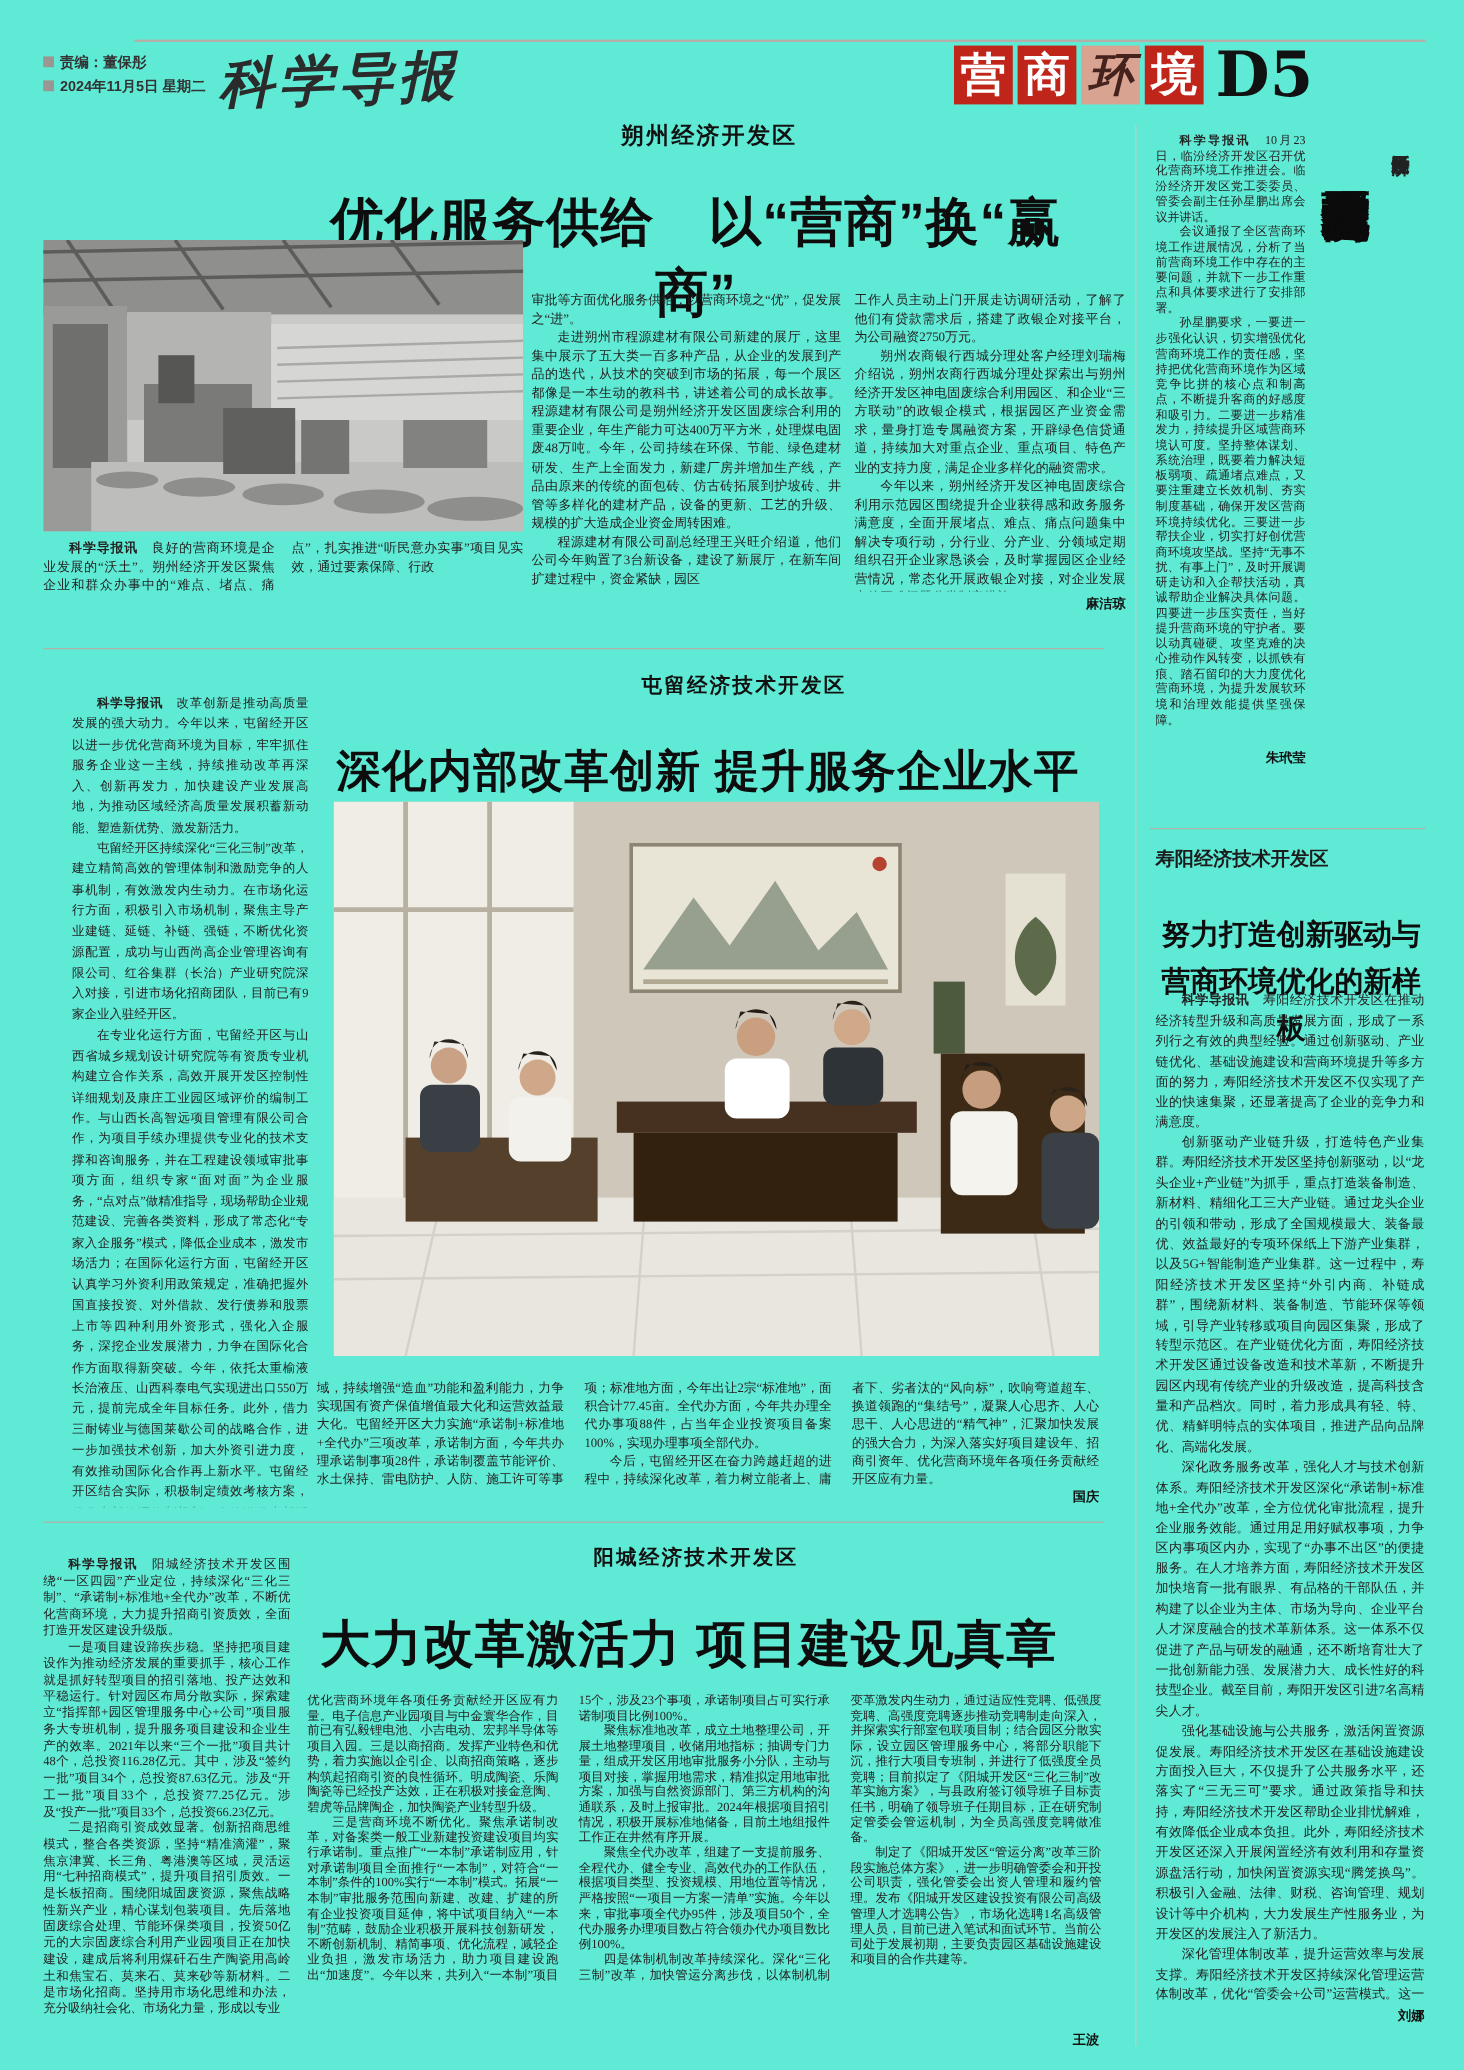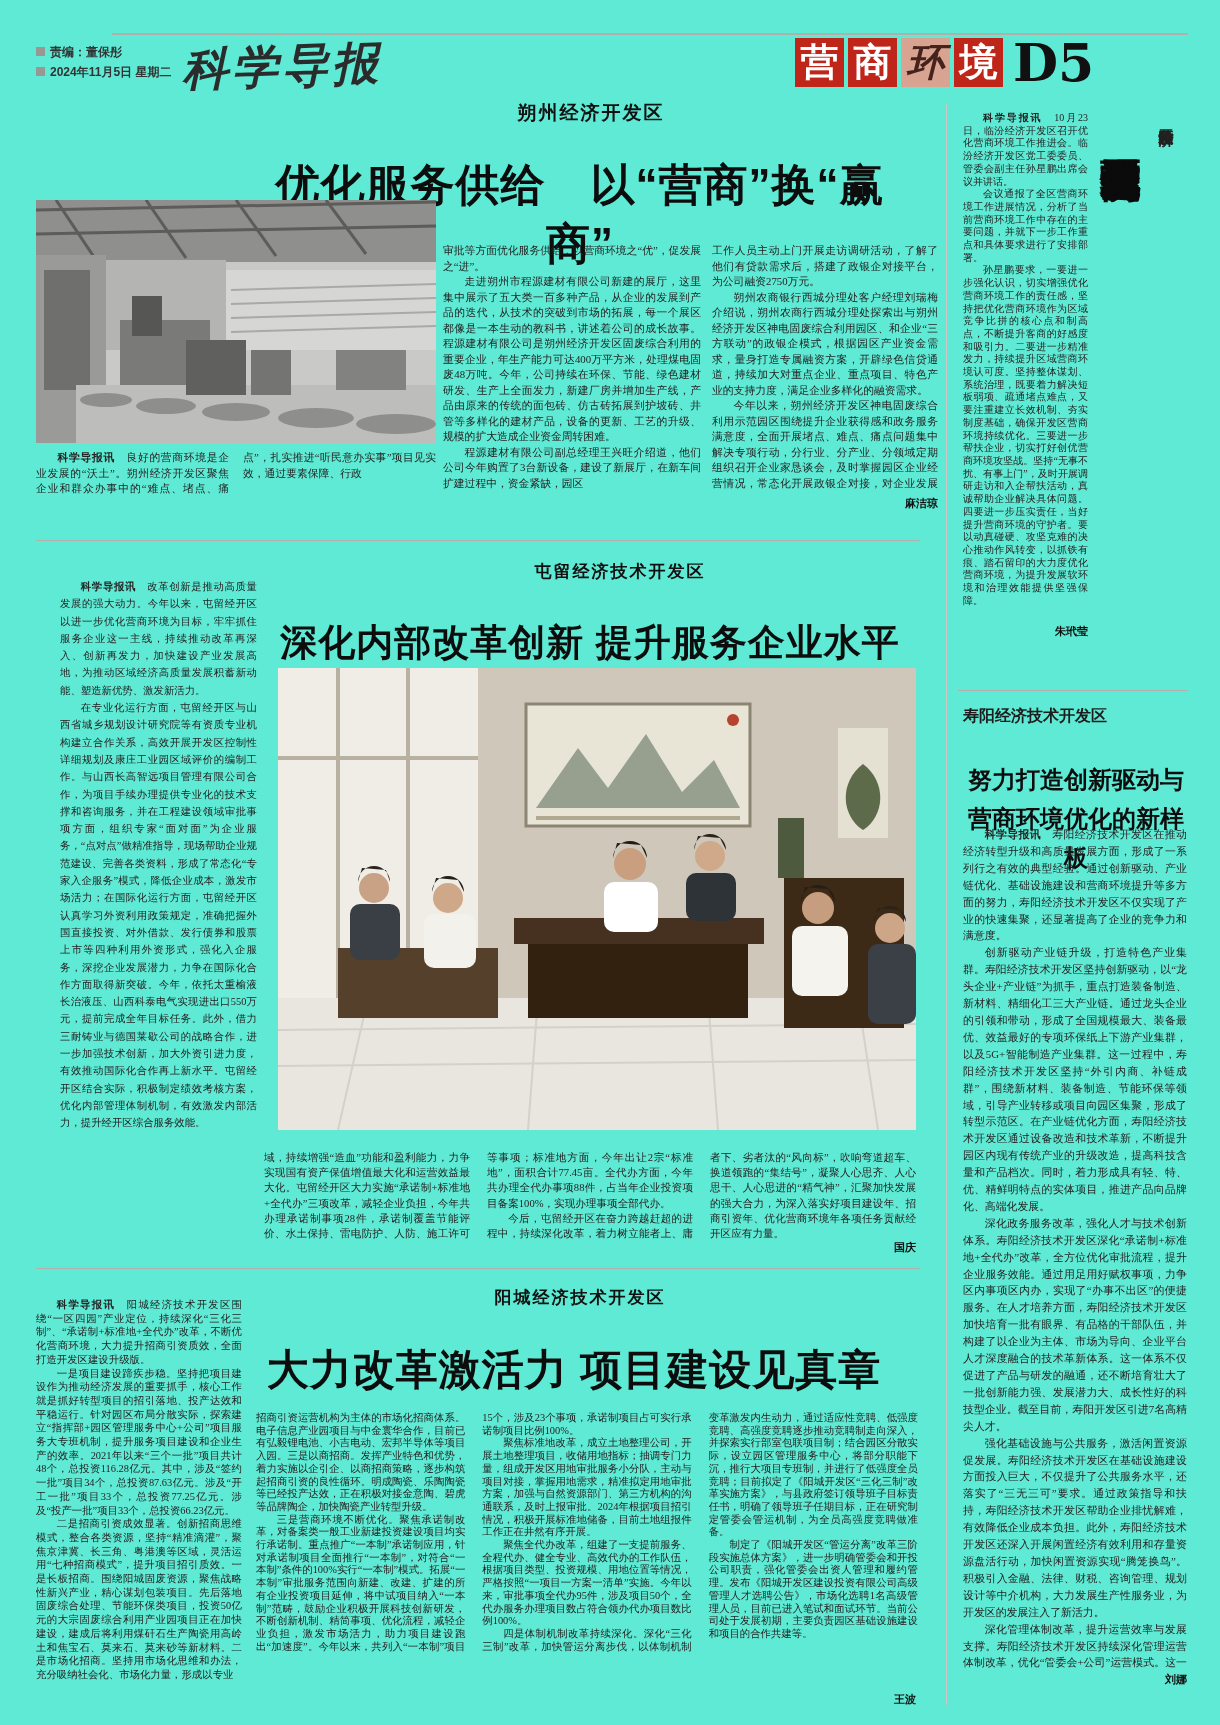--- a/index.html
+++ b/index.html
@@ -133,20 +133,21 @@
     </div>
   <div class="abs byline" style="left:963px;top:1672px;width:224px;">刘娜</div>
 
   <div class="abs rule" style="left:36px;top:540px;width:884px;height:1px;"></div>
 
   <div class="abs kicker" style="left:340px;top:560px;width:560px;font-size:17px;">屯留经济技术开发区</div>
   <div class="abs headline" style="left:280px;top:588px;width:620px;font-size:37px;letter-spacing:1px;">深化内部改革创新  提升服务企业水平</div>
 
   <div class="abs bt" style="left:60px;top:578px;width:197px;height:678px;font-size:10.4px;line-height:17.3px;">
       <p><b>科学导报讯</b>　改革创新是推动高质量发展的强大动力。今年以来，屯留经开区以进一步优化营商环境为目标，牢牢抓住服务企业这一主线，持续推动改革再深入、创新再发力，加快建设产业发展高地，为推动区域经济高质量发展积蓄新动能、塑造新优势、激发新活力。</p>
+      <p>屯留经开区持续深化“三化三制”改革，建立精简高效的管理体制和激励竞争的人事机制，有效激发内生动力。在市场化运行方面，积极引入市场机制，聚焦主导产业建链、延链、补链、强链，不断优化资源配置，成功与山西尚高企业管理咨询有限公司、红谷集群（长治）产业研究院深入对接，引进市场化招商团队，目前已有9家企业入驻经开区。</p>
       <p>在专业化运行方面，屯留经开区与山西省城乡规划设计研究院等有资质专业机构建立合作关系，高效开展开发区控制性详细规划及康庄工业园区域评价的编制工作。与山西长高智远项目管理有限公司合作，为项目手续办理提供专业化的技术支撑和咨询服务，并在工程建设领域审批事项方面，组织专家“面对面”为企业服务，“点对点”做精准指导，现场帮助企业规范建设、完善各类资料，形成了常态化“专家入企服务”模式，降低企业成本，激发市场活力；在国际化运行方面，屯留经开区认真学习外资利用政策规定，准确把握外国直接投资、对外借款、发行债券和股票上市等四种利用外资形式，强化入企服务，深挖企业发展潜力，力争在国际化合作方面取得新突破。今年，依托太重榆液长治液压、山西科泰电气实现进出口550万元，提前完成全年目标任务。此外，借力三耐铸业与德国莱歇公司的战略合作，进一步加强技术创新，加大外资引进力度，有效推动国际化合作再上新水平。屯留经开区结合实际，积极制定绩效考核方案，优化内部管理体制机制，有效激发内部活力，提升经开区综合服务效能。</p>
     </div>
 
   <div class="abs" style="left:278px;top:668px;">
     <svg width="638" height="462" viewBox="0 0 638 462">
       <rect width="638" height="462" fill="#cfc8ba"></rect>
       <rect x="0" y="0" width="200" height="360" fill="#efede6"></rect>
       <g stroke="#b8b0a0" stroke-width="4">
         <line x1="60" y1="0" x2="60" y2="360"></line>
           <line x1="130" y1="0" x2="130" y2="360"></line>
@@ -192,37 +193,37 @@
           <path d="M523 234 a17 17 0 0 1 34 0 l-7 -13 -23 -2z" fill="#241e18"></path>
         <rect x="514" y="258" width="56" height="70" rx="10" fill="#f4f3ee"></rect>
         <circle cx="612" cy="260" r="15" fill="#cda687"></circle>
           <path d="M596 254 a16 16 0 0 1 32 0 l-6 -12 -22 -2z" fill="#2a231c"></path>
         <rect x="590" y="276" width="48" height="80" rx="10" fill="#3b4046"></rect>
       </g>
     </svg>
   </div>
 
   <div class="abs bt cols3" style="left:264px;top:1150px;width:652px;height:106px;font-size:10.6px;line-height:15.2px;">
-      <p style="text-indent: 0px;">域，持续增强“造血”功能和盈利能力，力争实现国有资产保值增值最大化和运营效益最大化。屯留经开区大力实施“承诺制+标准地+全代办”三项改革，减轻企业负担，今年共办理承诺制事项28件，承诺制覆盖节能评价、水土保持、雷电防护、人防、施工许可等事项；标准地方面，今年出让2宗“标准地”，面积合计77.45亩。全代办方面，今年共办理全代办事项88件，占当年企业投资项目备案100%，实现办理事项全部代办。</p>
+      <p style="text-indent: 0px;">域，持续增强“造血”功能和盈利能力，力争实现国有资产保值增值最大化和运营效益最大化。屯留经开区大力实施“承诺制+标准地+全代办”三项改革，承诺制方面，今年共办理承诺制事项28件，承诺制覆盖节能评价、水土保持、雷电防护、人防、施工许可等事项；标准地方面，今年出让2宗“标准地”，面积合计77.45亩。全代办方面，今年共办理全代办事项88件，占当年企业投资项目备案100%，实现办理事项全部代办。</p>
       <p>今后，屯留经开区在奋力跨越赶超的进程中，持续深化改革，着力树立能者上、庸者下、劣者汰的“风向标”，吹响弯道超车、换道领跑的“集结号”，凝聚人心思齐、人心思干、人心思进的“精气神”，汇聚加快发展的强大合力，为深入落实好项目建设年、招商引资年、优化营商环境年各项任务贡献经开区应有力量。</p>
     </div>
   <div class="abs byline" style="left:716px;top:1240px;width:200px;">国庆</div>
 
   <div class="abs rule" style="left:36px;top:1268px;width:884px;height:1px;"></div>
 
   <div class="abs kicker" style="left:300px;top:1286px;width:560px;font-size:17px;">阳城经济技术开发区</div>
   <div class="abs headline" style="left:244px;top:1312px;width:660px;font-size:42px;letter-spacing:1px;">大力改革激活力  项目建设见真章</div>
 
   <div class="abs bt" style="left:36px;top:1298px;width:206px;height:412px;font-size:10.4px;line-height:13.7px;">
       <p><b>科学导报讯</b>　阳城经济技术开发区围绕“一区四园”产业定位，持续深化“三化三制”、“承诺制+标准地+全代办”改革，不断优化营商环境，大力提升招商引资质效，全面打造开发区建设升级版。</p>
       <p>一是项目建设蹄疾步稳。坚持把项目建设作为推动经济发展的重要抓手，核心工作就是抓好转型项目的招引落地、投产达效和平稳运行。针对园区布局分散实际，探索建立“指挥部+园区管理服务中心+公司”项目服务大专班机制，提升服务项目建设和企业生产的效率。2021年以来“三个一批”项目共计48个，总投资116.28亿元。其中，涉及“签约一批”项目34个，总投资87.63亿元。涉及“开工一批”项目33个，总投资77.25亿元。涉及“投产一批”项目33个，总投资66.23亿元。</p>
       <p>二是招商引资成效显著。创新招商思维模式，整合各类资源，坚持“精准滴灌”，聚焦京津冀、长三角、粤港澳等区域，灵活运用“七种招商模式”，提升项目招引质效。一是长板招商。围绕阳城固废资源，聚焦战略性新兴产业，精心谋划包装项目。先后落地固废综合处理、节能环保类项目，投资50亿元的大宗固废综合利用产业园项目正在加快建设，建成后将利用煤矸石生产陶瓷用高岭土和焦宝石、莫来石、莫来砂等新材料。二是市场化招商。坚持用市场化思维和办法，充分吸纳社会化、市场化力量，形成以专业</p>
     </div>
   <div class="abs bt cols3" style="left:256px;top:1412px;width:662px;height:296px;font-size:10.4px;line-height:12.7px;">
-      <p style="text-indent: 0px;">招商引资运营机构为主体的市场化招商体系。电子信息产业园项目与中金寰华合作，目前已有弘毅锂电池、小吉电动、宏邦半导体等项目入园。三是以商招商。发挥产业特色和优势，着力实施以企引企、以商招商策略，逐步构筑起招商引资的良性循环。明成陶瓷、乐陶陶瓷等已经投产达效，正在积极对接金意陶、碧虎等品牌陶企，加快陶瓷产业转型升级。</p>
+      <p style="text-indent: 0px;">优化营商环境年各项任务贡献经开区应有力量。电子信息产业园项目与中金寰华合作，目前已有弘毅锂电池、小吉电动、宏邦半导体等项目入园。三是以商招商。发挥产业特色和优势，着力实施以企引企、以商招商策略，逐步构筑起招商引资的良性循环。明成陶瓷、乐陶陶瓷等已经投产达效，正在积极对接金意陶、碧虎等品牌陶企，加快陶瓷产业转型升级。</p>
       <p>三是营商环境不断优化。聚焦承诺制改革，对备案类一般工业新建投资建设项目均实行承诺制。重点推广“一本制”承诺制应用，针对承诺制项目全面推行“一本制”，对符合“一本制”条件的100%实行“一本制”模式。拓展“一本制”审批服务范围向新建、改建、扩建的所有企业投资项目延伸，将中试项目纳入“一本制”范畴，鼓励企业积极开展科技创新研发，不断创新机制、精简事项、优化流程，减轻企业负担，激发市场活力，助力项目建设跑出“加速度”。今年以来，共列入“一本制”项目15个，涉及23个事项，承诺制项目占可实行承诺制项目比例100%。</p>
       <p>聚焦标准地改革，成立土地整理公司，开展土地整理项目，收储用地指标；抽调专门力量，组成开发区用地审批服务小分队，主动与项目对接，掌握用地需求，精准拟定用地审批方案，加强与自然资源部门、第三方机构的沟通联系，及时上报审批。2024年根据项目招引情况，积极开展标准地储备，目前土地组报件工作正在井然有序开展。</p>
       <p>聚焦全代办改革，组建了一支提前服务、全程代办、健全专业、高效代办的工作队伍，根据项目类型、投资规模、用地位置等情况，严格按照“一项目一方案一清单”实施。今年以来，审批事项全代办95件，涉及项目50个，全代办服务办理项目数占符合领办代办项目数比例100%。</p>
       <p>四是体制机制改革持续深化。深化“三化三制”改革，加快管运分离步伐，以体制机制变革激发内生动力，通过适应性竞聘、低强度竞聘、高强度竞聘逐步推动竞聘制走向深入，并探索实行部室包联项目制；结合园区分散实际，设立园区管理服务中心，将部分职能下沉，推行大项目专班制，并进行了低强度全员竞聘；目前拟定了《阳城开发区“三化三制”改革实施方案》，与县政府签订领导班子目标责任书，明确了领导班子任期目标，正在研究制定管委会管运机制，为全员高强度竞聘做准备。</p>
       <p>制定了《阳城开发区“管运分离”改革三阶段实施总体方案》，进一步明确管委会和开投公司职责，强化管委会出资人管理和履约管理。发布《阳城开发区建设投资有限公司高级管理人才选聘公告》，市场化选聘1名高级管理人员，目前已进入笔试和面试环节。当前公司处于发展初期，主要负责园区基础设施建设和项目的合作共建等。</p>
     </div>
   <div class="abs byline" style="left:700px;top:1692px;width:216px;">王波</div>
 
 </div>
 

